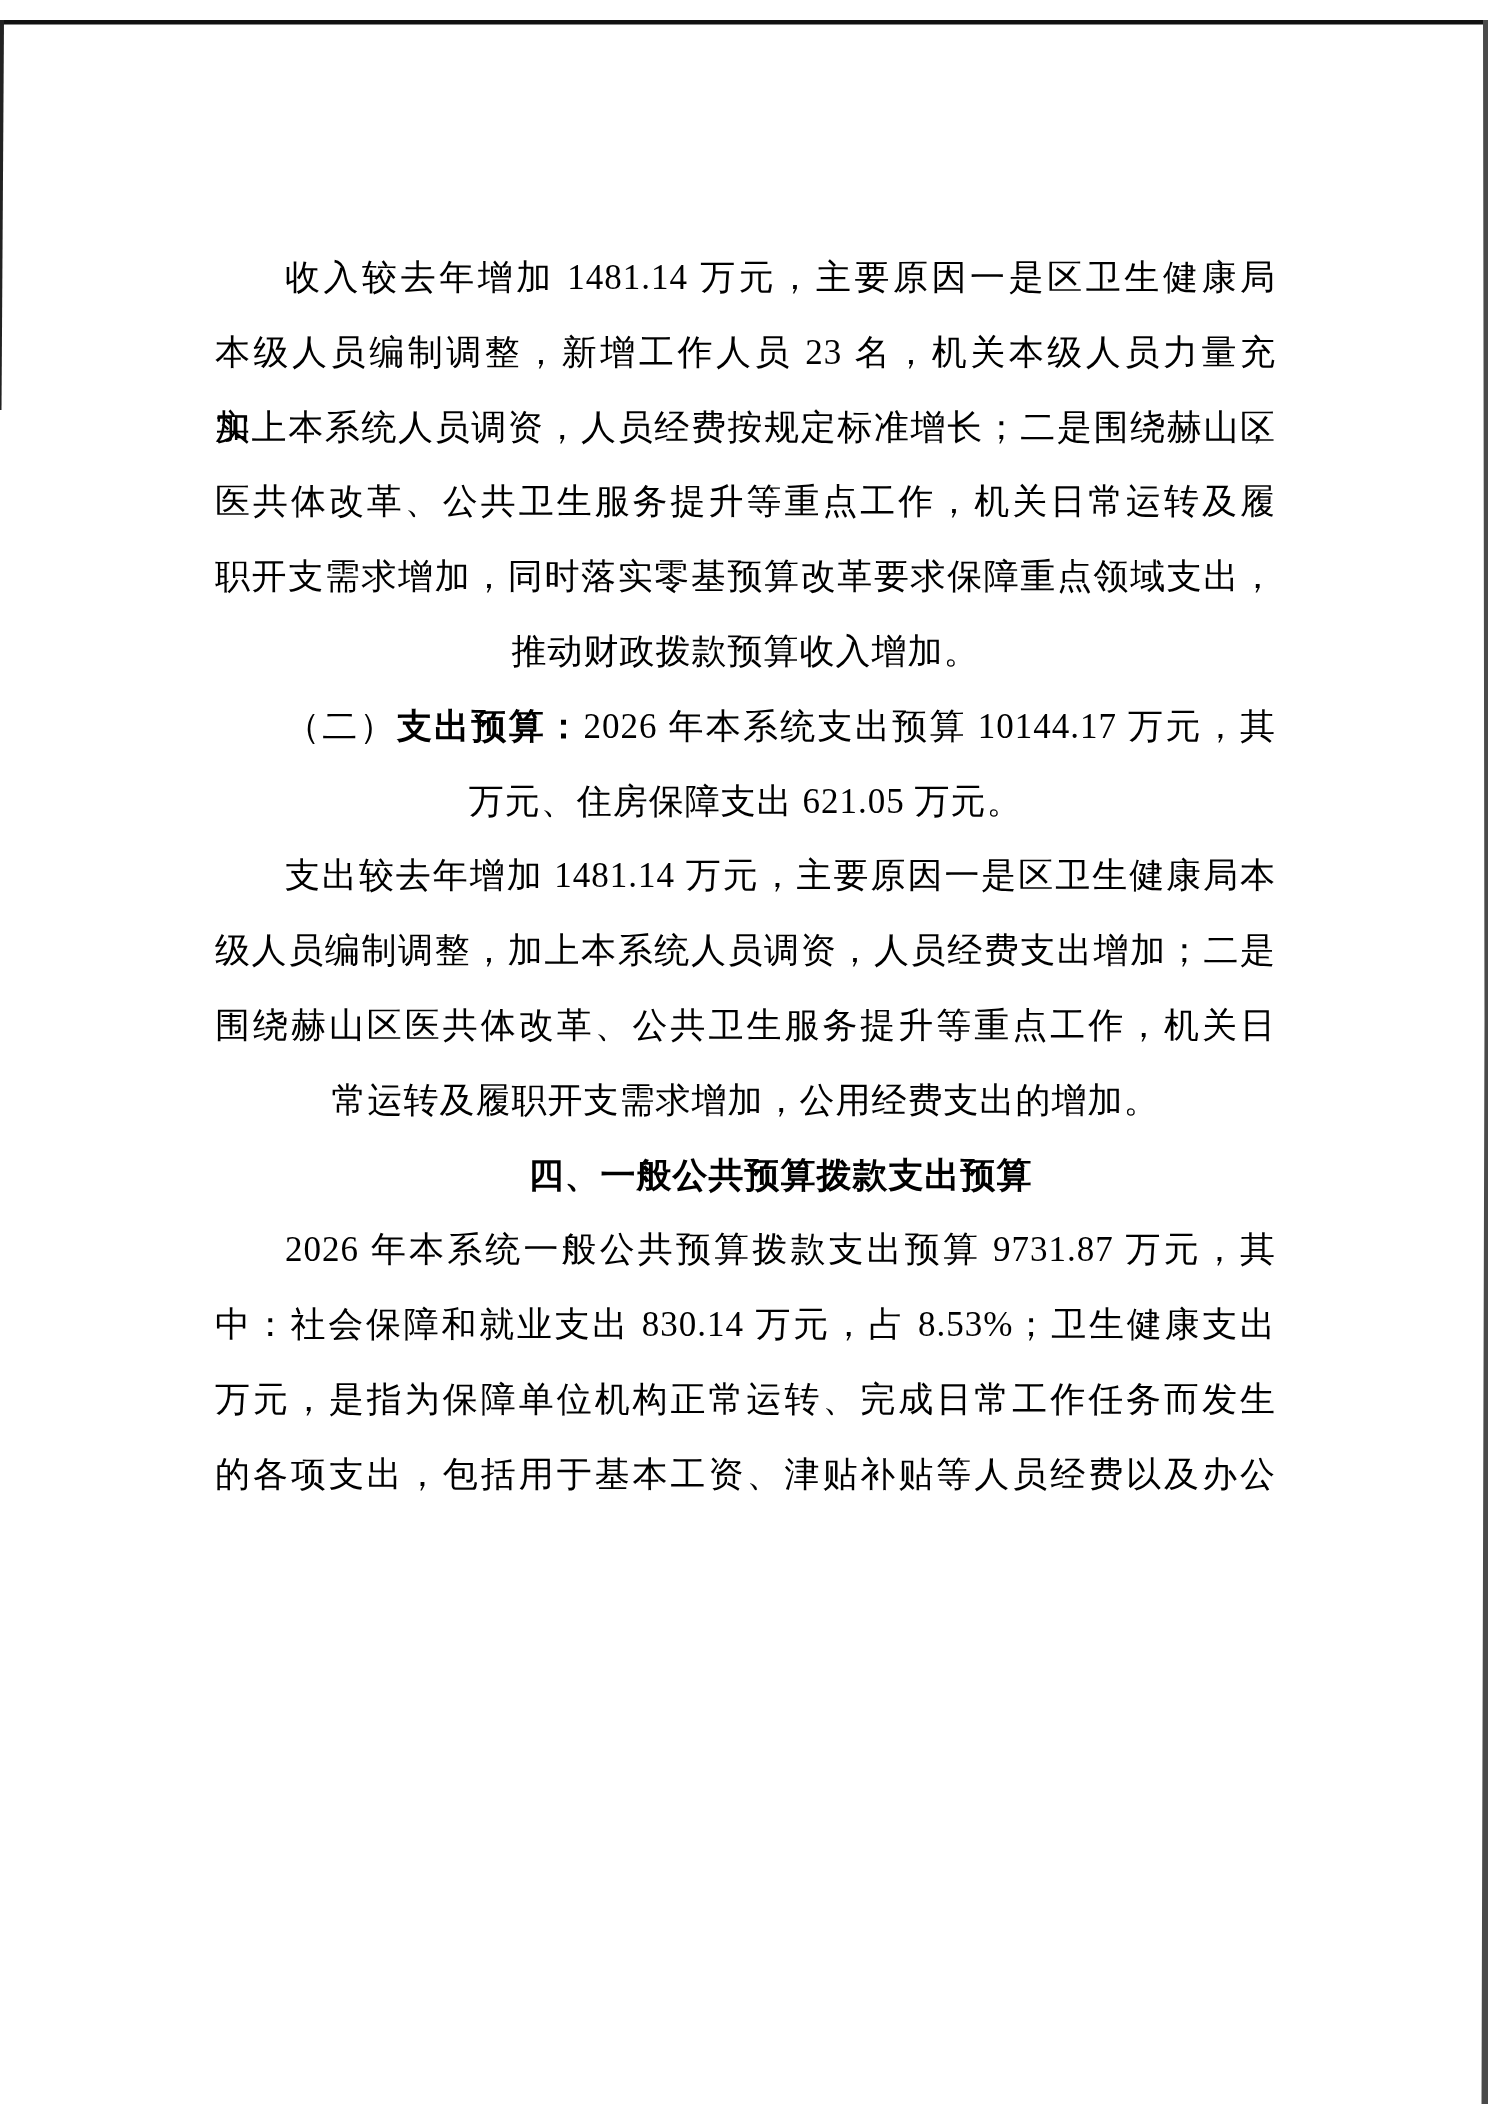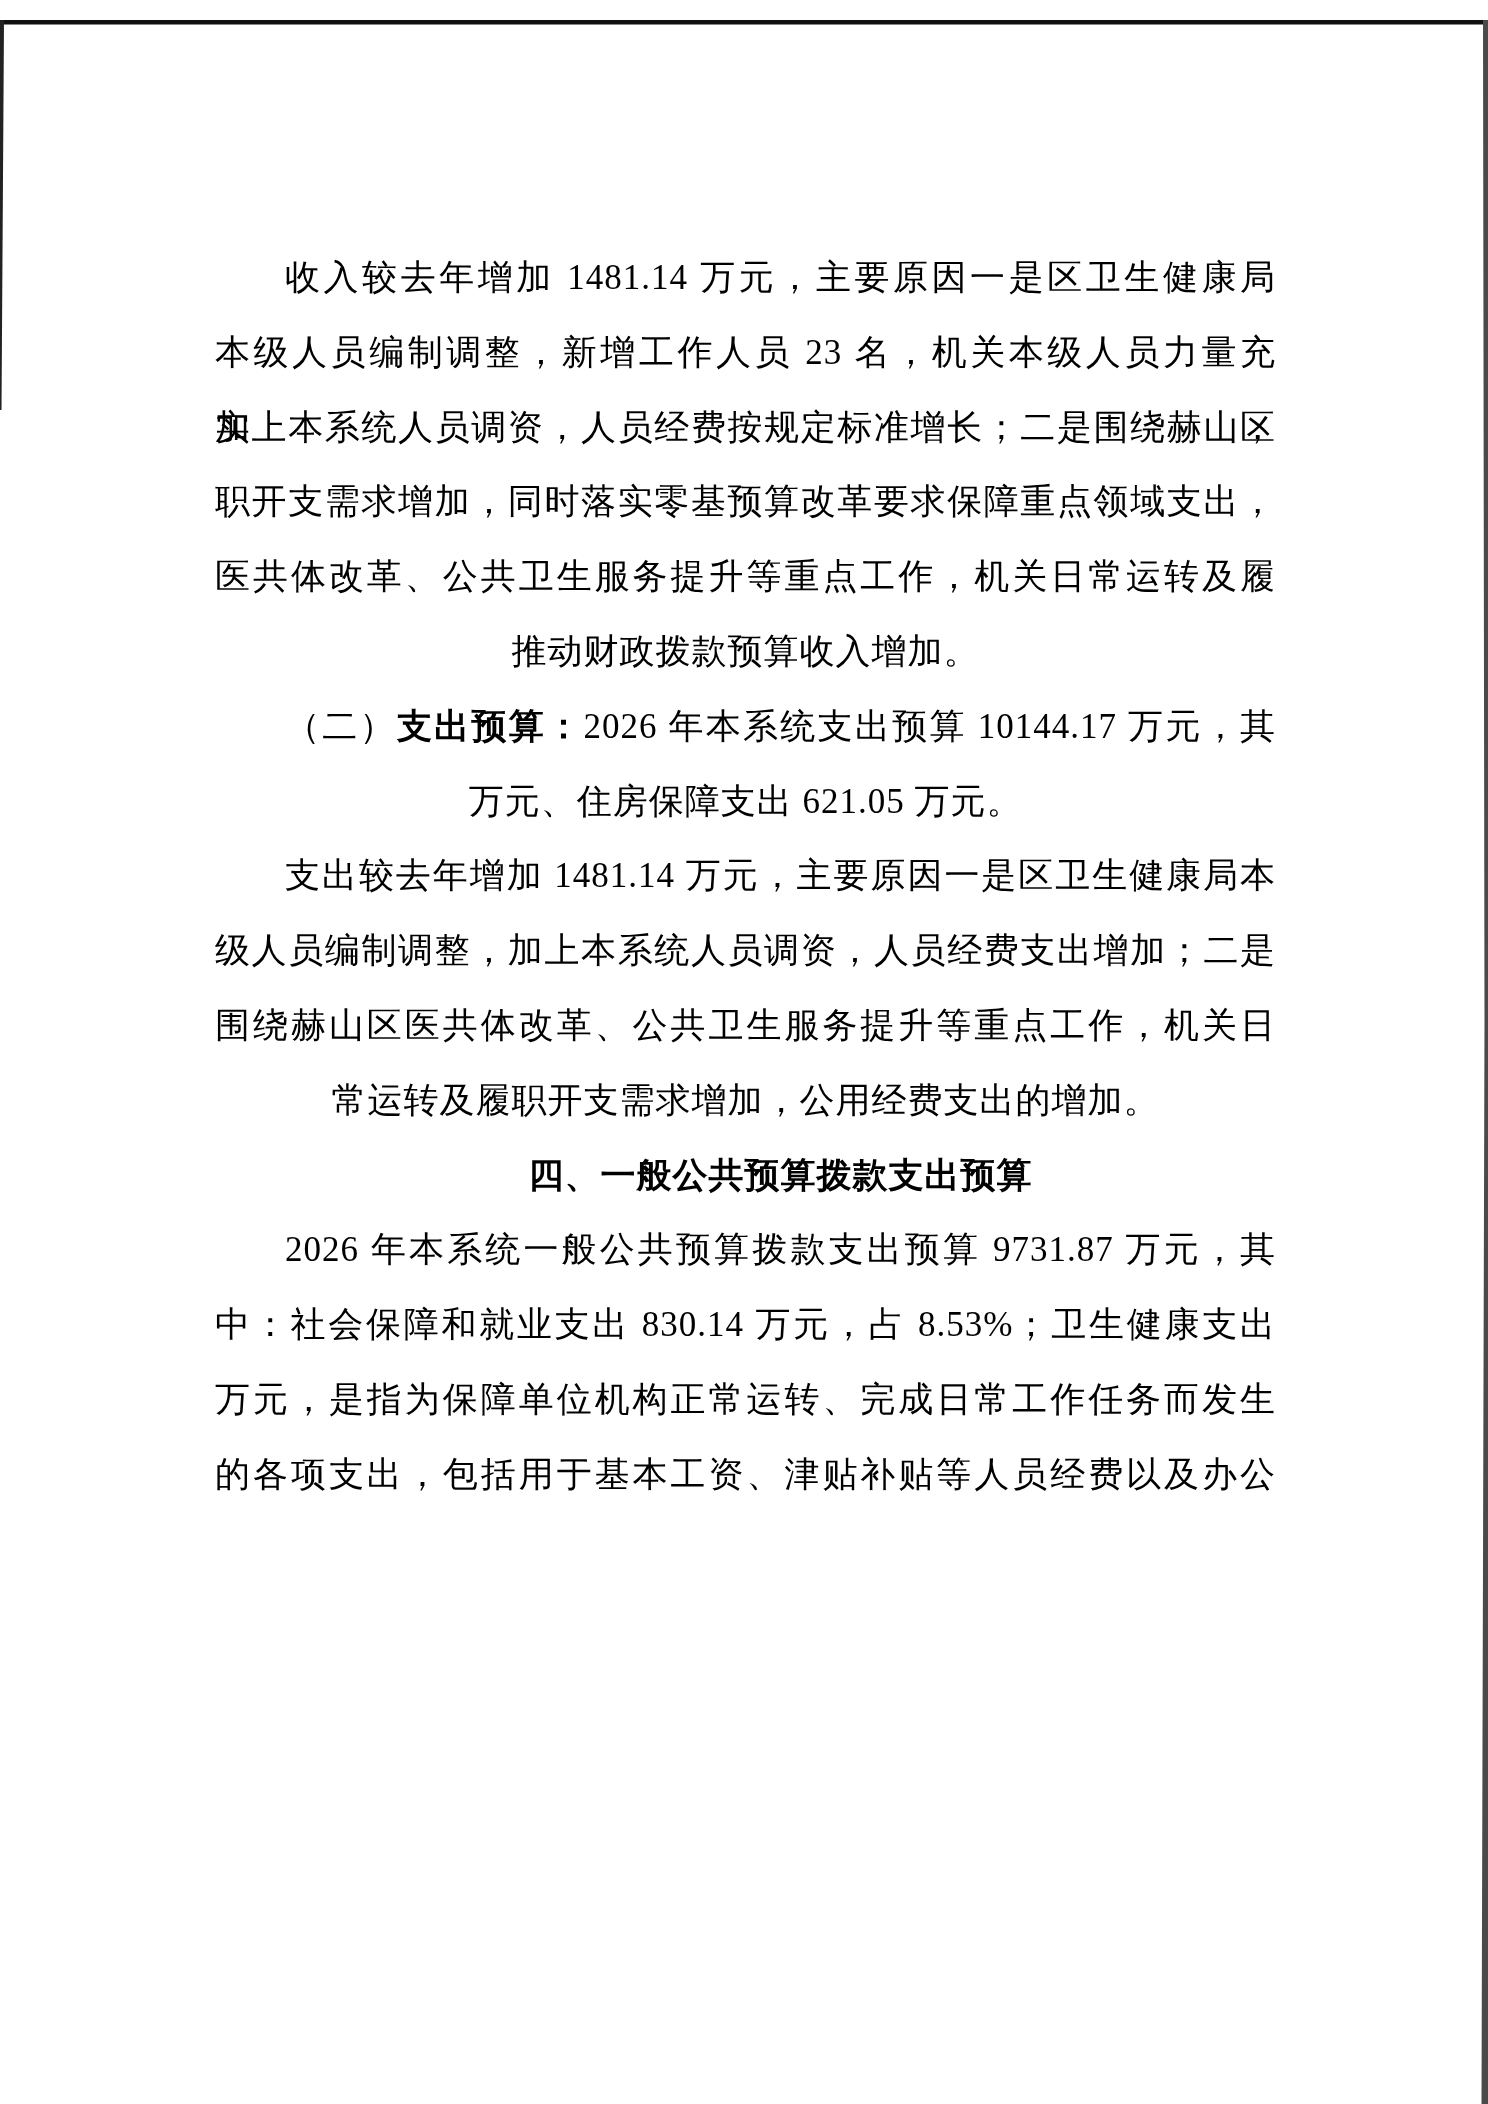--- a/index.html
+++ b/index.html
@@ -58,22 +58,22 @@
   <svg class="edges" viewBox="0 0 1488 2104" xmlns="http://www.w3.org/2000/svg">
     <rect x="0" y="0" width="1488" height="4.5" fill="#111111"></rect>
     <polygon points="0,0 4,0 1.5,390 0,390" fill="#222222"></polygon>
     <polygon points="1488,0 1483,0 1484.5,1000 1481.5,2084 1488,2084" fill="#4a4a4a"></polygon>
   </svg>
 
   <div class="content">
       <div class="line indent justify"><span class="run">收入较去年增加 1481.14 万元，主要原因一是区卫生健康局</span></div>
       <div class="line justify"><span class="run">本级人员编制调整，新增工作人员 23 名，机关本级人员力量充实，</span></div>
       <div class="line justify"><span class="run">加上本系统人员调资，人员经费按规定标准增长；二是围绕赫山区</span></div>
+      <div class="line justify"><span class="run">医共体改革、公共卫生服务提升等重点工作，机关日常运转及履</span></div>
       <div class="line justify"><span class="run">职开支需求增加，同时落实零基预算改革要求保障重点领域支出，</span></div>
-      <div class="line justify"><span class="run">医共体改革、公共卫生服务提升等重点工作，机关日常运转及履</span></div>
       <div class="line"><span class="run">推动财政拨款预算收入增加。</span></div>
       <div class="line indent justify"><span class="run">（二）</span><span class="run bold">支出预算：</span><span class="run">2026 年本系统支出预算 10144.17 万元，其</span></div>
       <div class="line"><span class="run">万元、住房保障支出 621.05 万元。</span></div>
       <div class="line indent justify"><span class="run">支出较去年增加 1481.14 万元，主要原因一是区卫生健康局本</span></div>
       <div class="line justify"><span class="run">级人员编制调整，加上本系统人员调资，人员经费支出增加；二是</span></div>
       <div class="line justify"><span class="run">围绕赫山区医共体改革、公共卫生服务提升等重点工作，机关日</span></div>
       <div class="line"><span class="run">常运转及履职开支需求增加，公用经费支出的增加。</span></div>
       <div class="line indent heading"><span class="run bold">四、一般公共预算拨款支出预算</span></div>
       <div class="line indent justify"><span class="run">2026 年本系统一般公共预算拨款支出预算 9731.87 万元，其</span></div>
       <div class="line justify"><span class="run">中：社会保障和就业支出 830.14 万元，占 8.53%；卫生健康支出</span></div>

